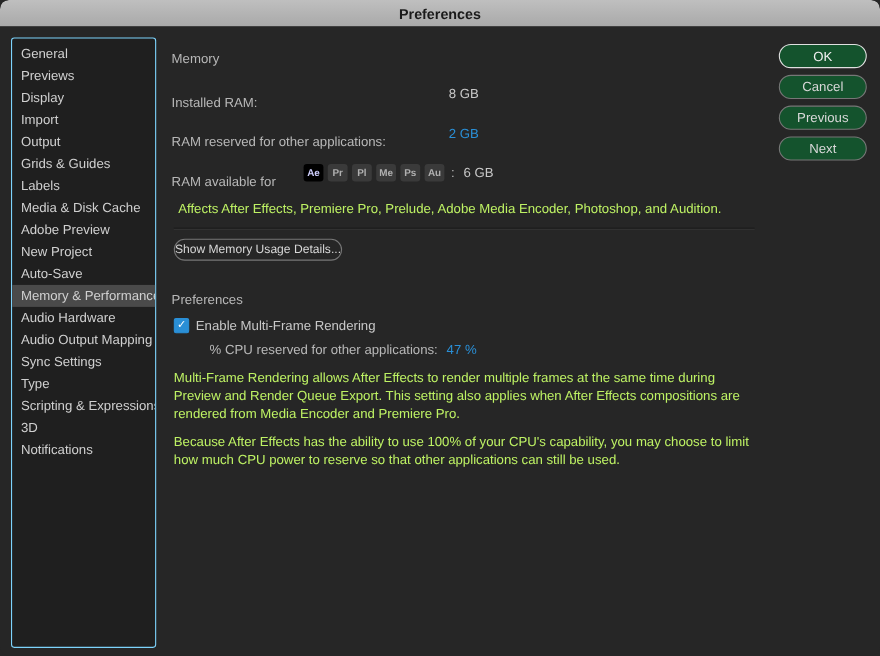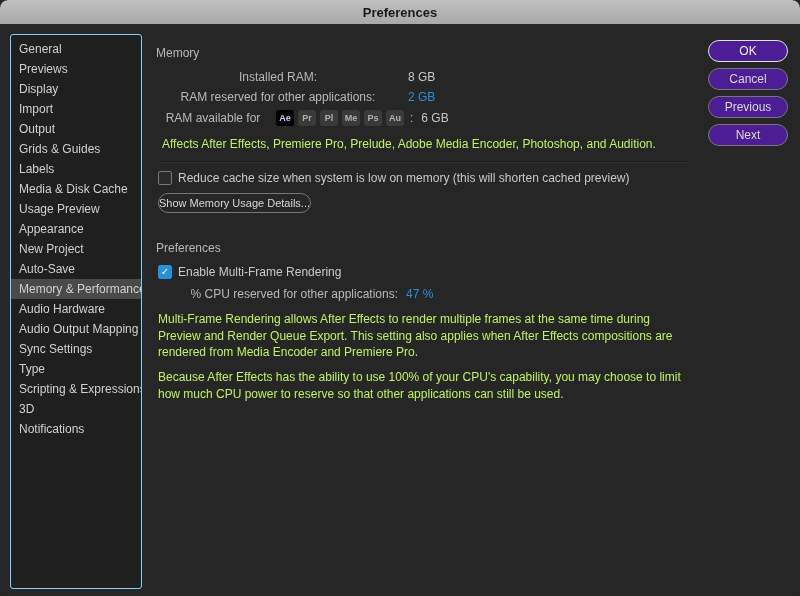--- a/index.html
+++ b/index.html
@@ -58,21 +58,21 @@
   }
   .btncol {
     width: 80px;
     flex-shrink: 0;
     display: flex;
     flex-direction: column;
     gap: 6px;
     padding-top: 6px;
   }
   .btn {
-    background: #4c1d95;
+    background: #14532d;
     border: 1px solid #777;
     border-radius: 12px;
     height: 22px;
     color: #d8d8d8;
     font-size: 12px;
     display: flex;
     align-items: center;
     justify-content: center;
     cursor: pointer;
   }
@@ -84,23 +84,24 @@
     color: #b8b8b8;
     margin-bottom: 10px;
   }
   .row {
     display: flex;
     align-items: center;
     margin-bottom: 6px;
   }
   .label-right {
     width: 250px;
-    text-align: center;
+    text-align: left;
     color: #b8b8b8;
     padding-right: 6px;
+    margin-top: 16px;
   }
   .value {
     color: #c8c8c8;
     padding-left: 2px;
   }
   .value.link {
     color: #2a8fd6;
     cursor: pointer;
   }
   .app-icons {
@@ -200,22 +201,21 @@
 
   <div class="sidebar" id="sidebar">
       <div class="sidebar-item">General</div>
       <div class="sidebar-item">Previews</div>
       <div class="sidebar-item">Display</div>
       <div class="sidebar-item">Import</div>
       <div class="sidebar-item">Output</div>
       <div class="sidebar-item">Grids &amp; Guides</div>
       <div class="sidebar-item">Labels</div>
       <div class="sidebar-item">Media &amp; Disk Cache</div>
-      <div class="sidebar-item">Usage Preview</div>
-      <div class="sidebar-item">Appearance</div>
+      <div class="sidebar-item">Adobe Preview</div>
       <div class="sidebar-item">New Project</div>
       <div class="sidebar-item">Auto-Save</div>
       <div class="sidebar-item selected">Memory &amp; Performance</div>
       <div class="sidebar-item">Audio Hardware</div>
       <div class="sidebar-item">Audio Output Mapping</div>
       <div class="sidebar-item">Sync Settings</div>
       <div class="sidebar-item">Type</div>
       <div class="sidebar-item">Scripting &amp; Expressions</div>
       <div class="sidebar-item">3D</div>
       <div class="sidebar-item">Notifications</div>
@@ -247,24 +247,20 @@
             <span class="app-icon">Au</span>
           </div>
         <span class="colon">:</span>
         <div class="value">6 GB</div>
       </div>
 
       <div class="desc">Affects After Effects, Premiere Pro, Prelude, Adobe Media Encoder, Photoshop, and Audition.</div>
 
       <hr class="divider">
 
-      <div class="check-row">
-        <span id="reduce-cache-cb" class="checkbox"></span>
-        <span>Reduce cache size when system is low on memory (this will shorten cached preview)</span>
-      </div>
 
       <div class="btn-inline">Show Memory Usage Details...</div>
     </div>
 
     <div style="margin-top:28px">
       <div class="section-title">Preferences</div>
 
       <div class="check-row">
         <span id="mfr-cb" class="checkbox checked"></span>
         <span>Enable Multi-Frame Rendering</span>

